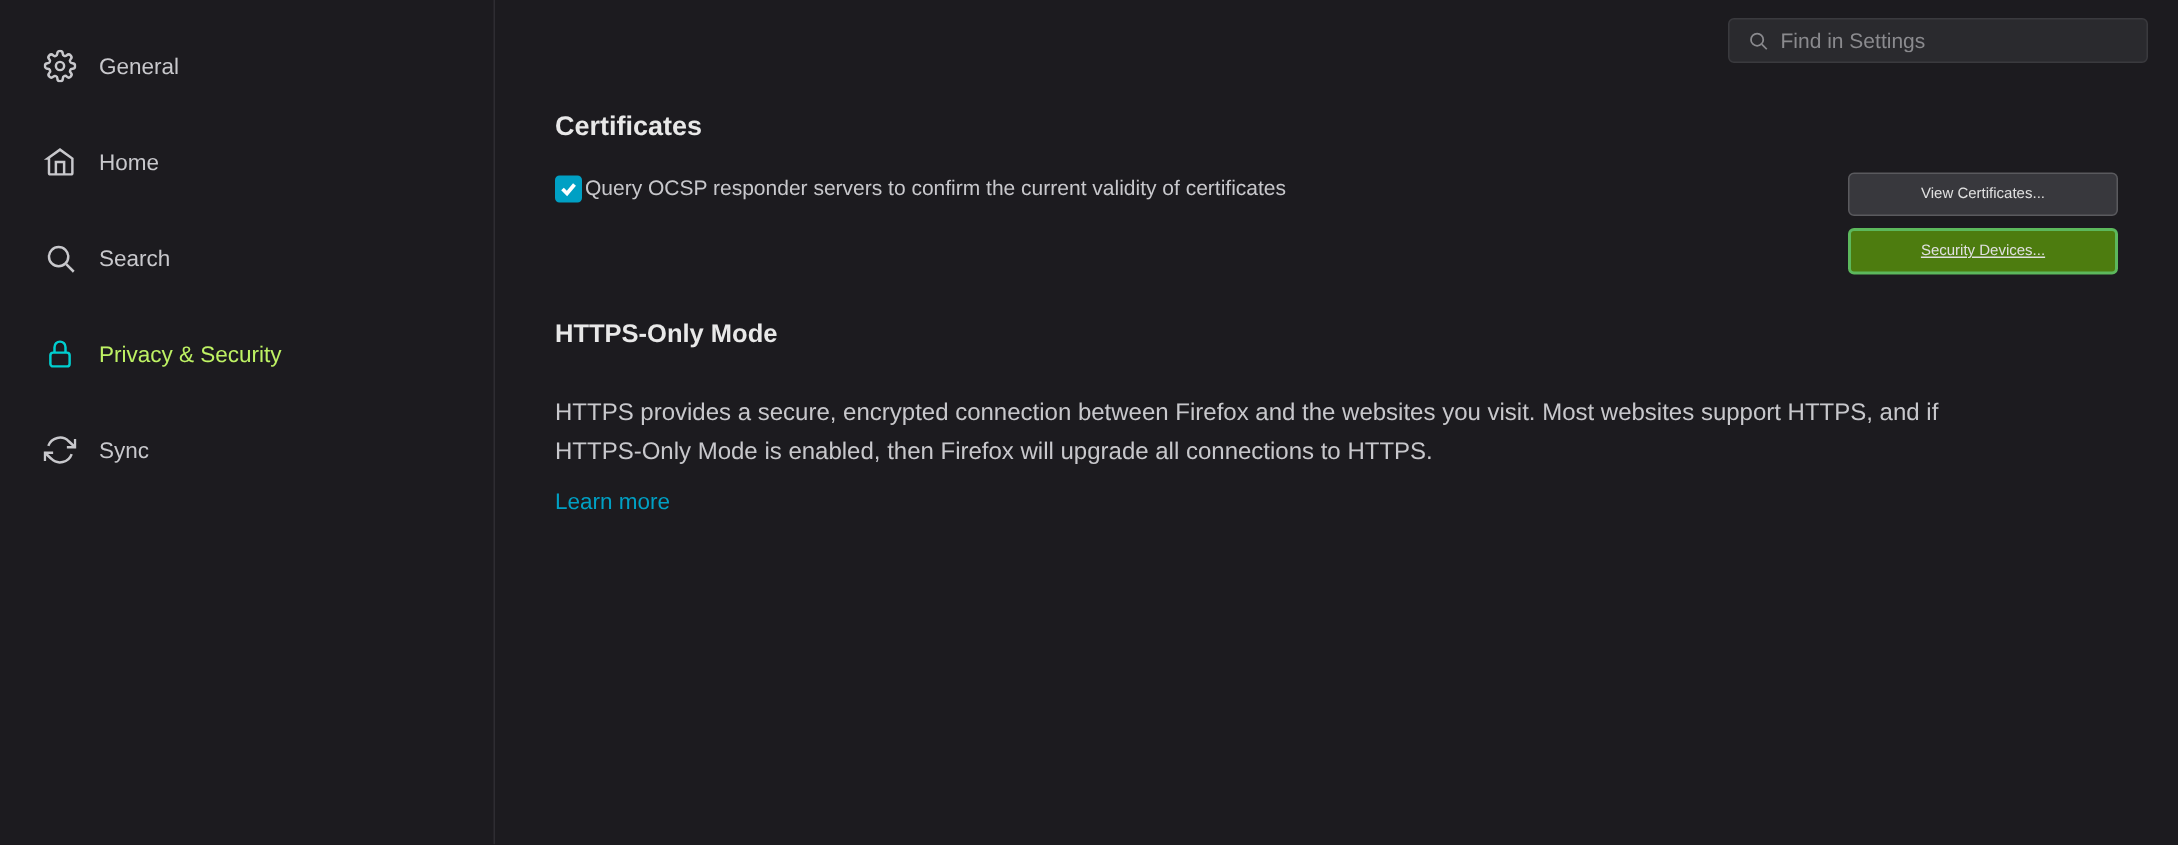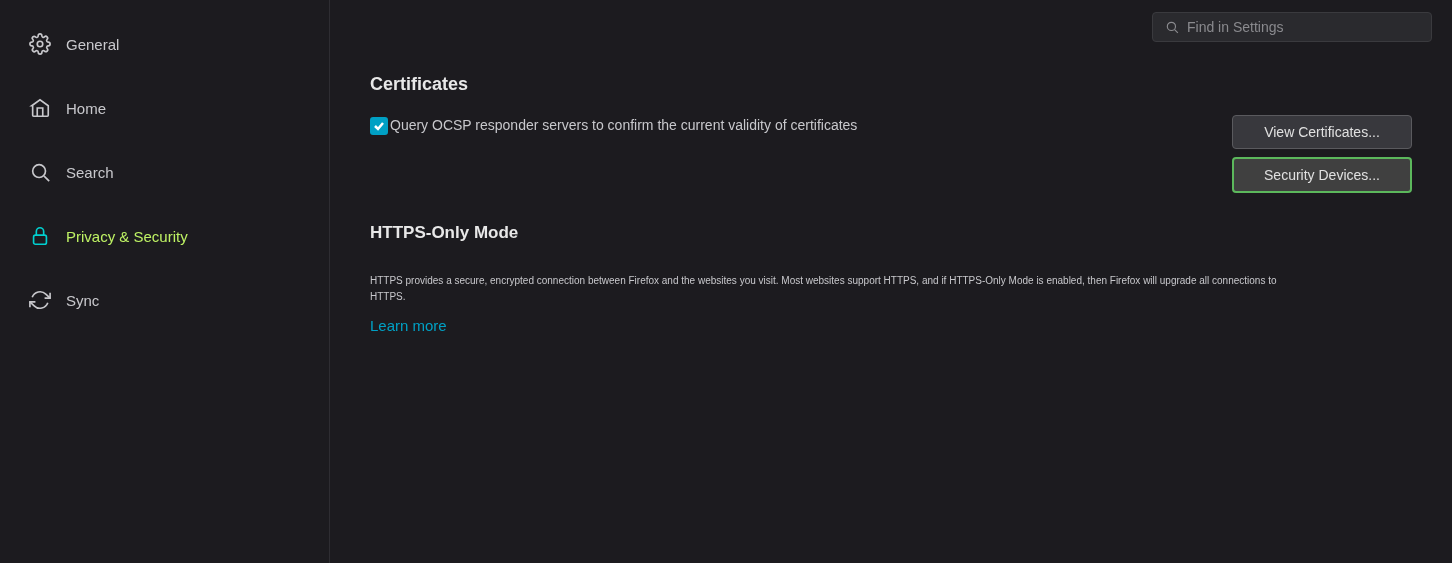--- a/index.html
+++ b/index.html
@@ -173,45 +173,46 @@
       flex-shrink: 0;
     }
 
     .btn-settings {
       background-color: #38383d;
       border: 1px solid #5a5a5e;
       color: #e0e0e0;
       padding: 8px 16px;
       border-radius: 4px;
       cursor: pointer;
-      font-size: 14px;
+      font-size: 10px;
       white-space: nowrap;
       min-width: 180px;
       text-align: center;
     }
 
     .btn-settings.highlighted {
       border: 2px solid #5cb85c;
-      background-color: #404040;
+      background-color: #4d7c0f;
+      text-decoration: underline;
     }
 
     
     .https-section {
       margin-top: 10px;
     }
 
     .https-title {
       font-size: 17px;
       font-weight: 600;
       color: #e8e8e8;
       margin-bottom: 30px;
     }
 
     .https-description {
-      font-size: 10px;
+      font-size: 16px;
       color: #c8c8cc;
       line-height: 1.6;
       max-width: 940px;
       margin-bottom: 12px;
     }
 
     .learn-more-link {
       color: #00a0c4;
       font-size: 15px;
       cursor: pointer;

